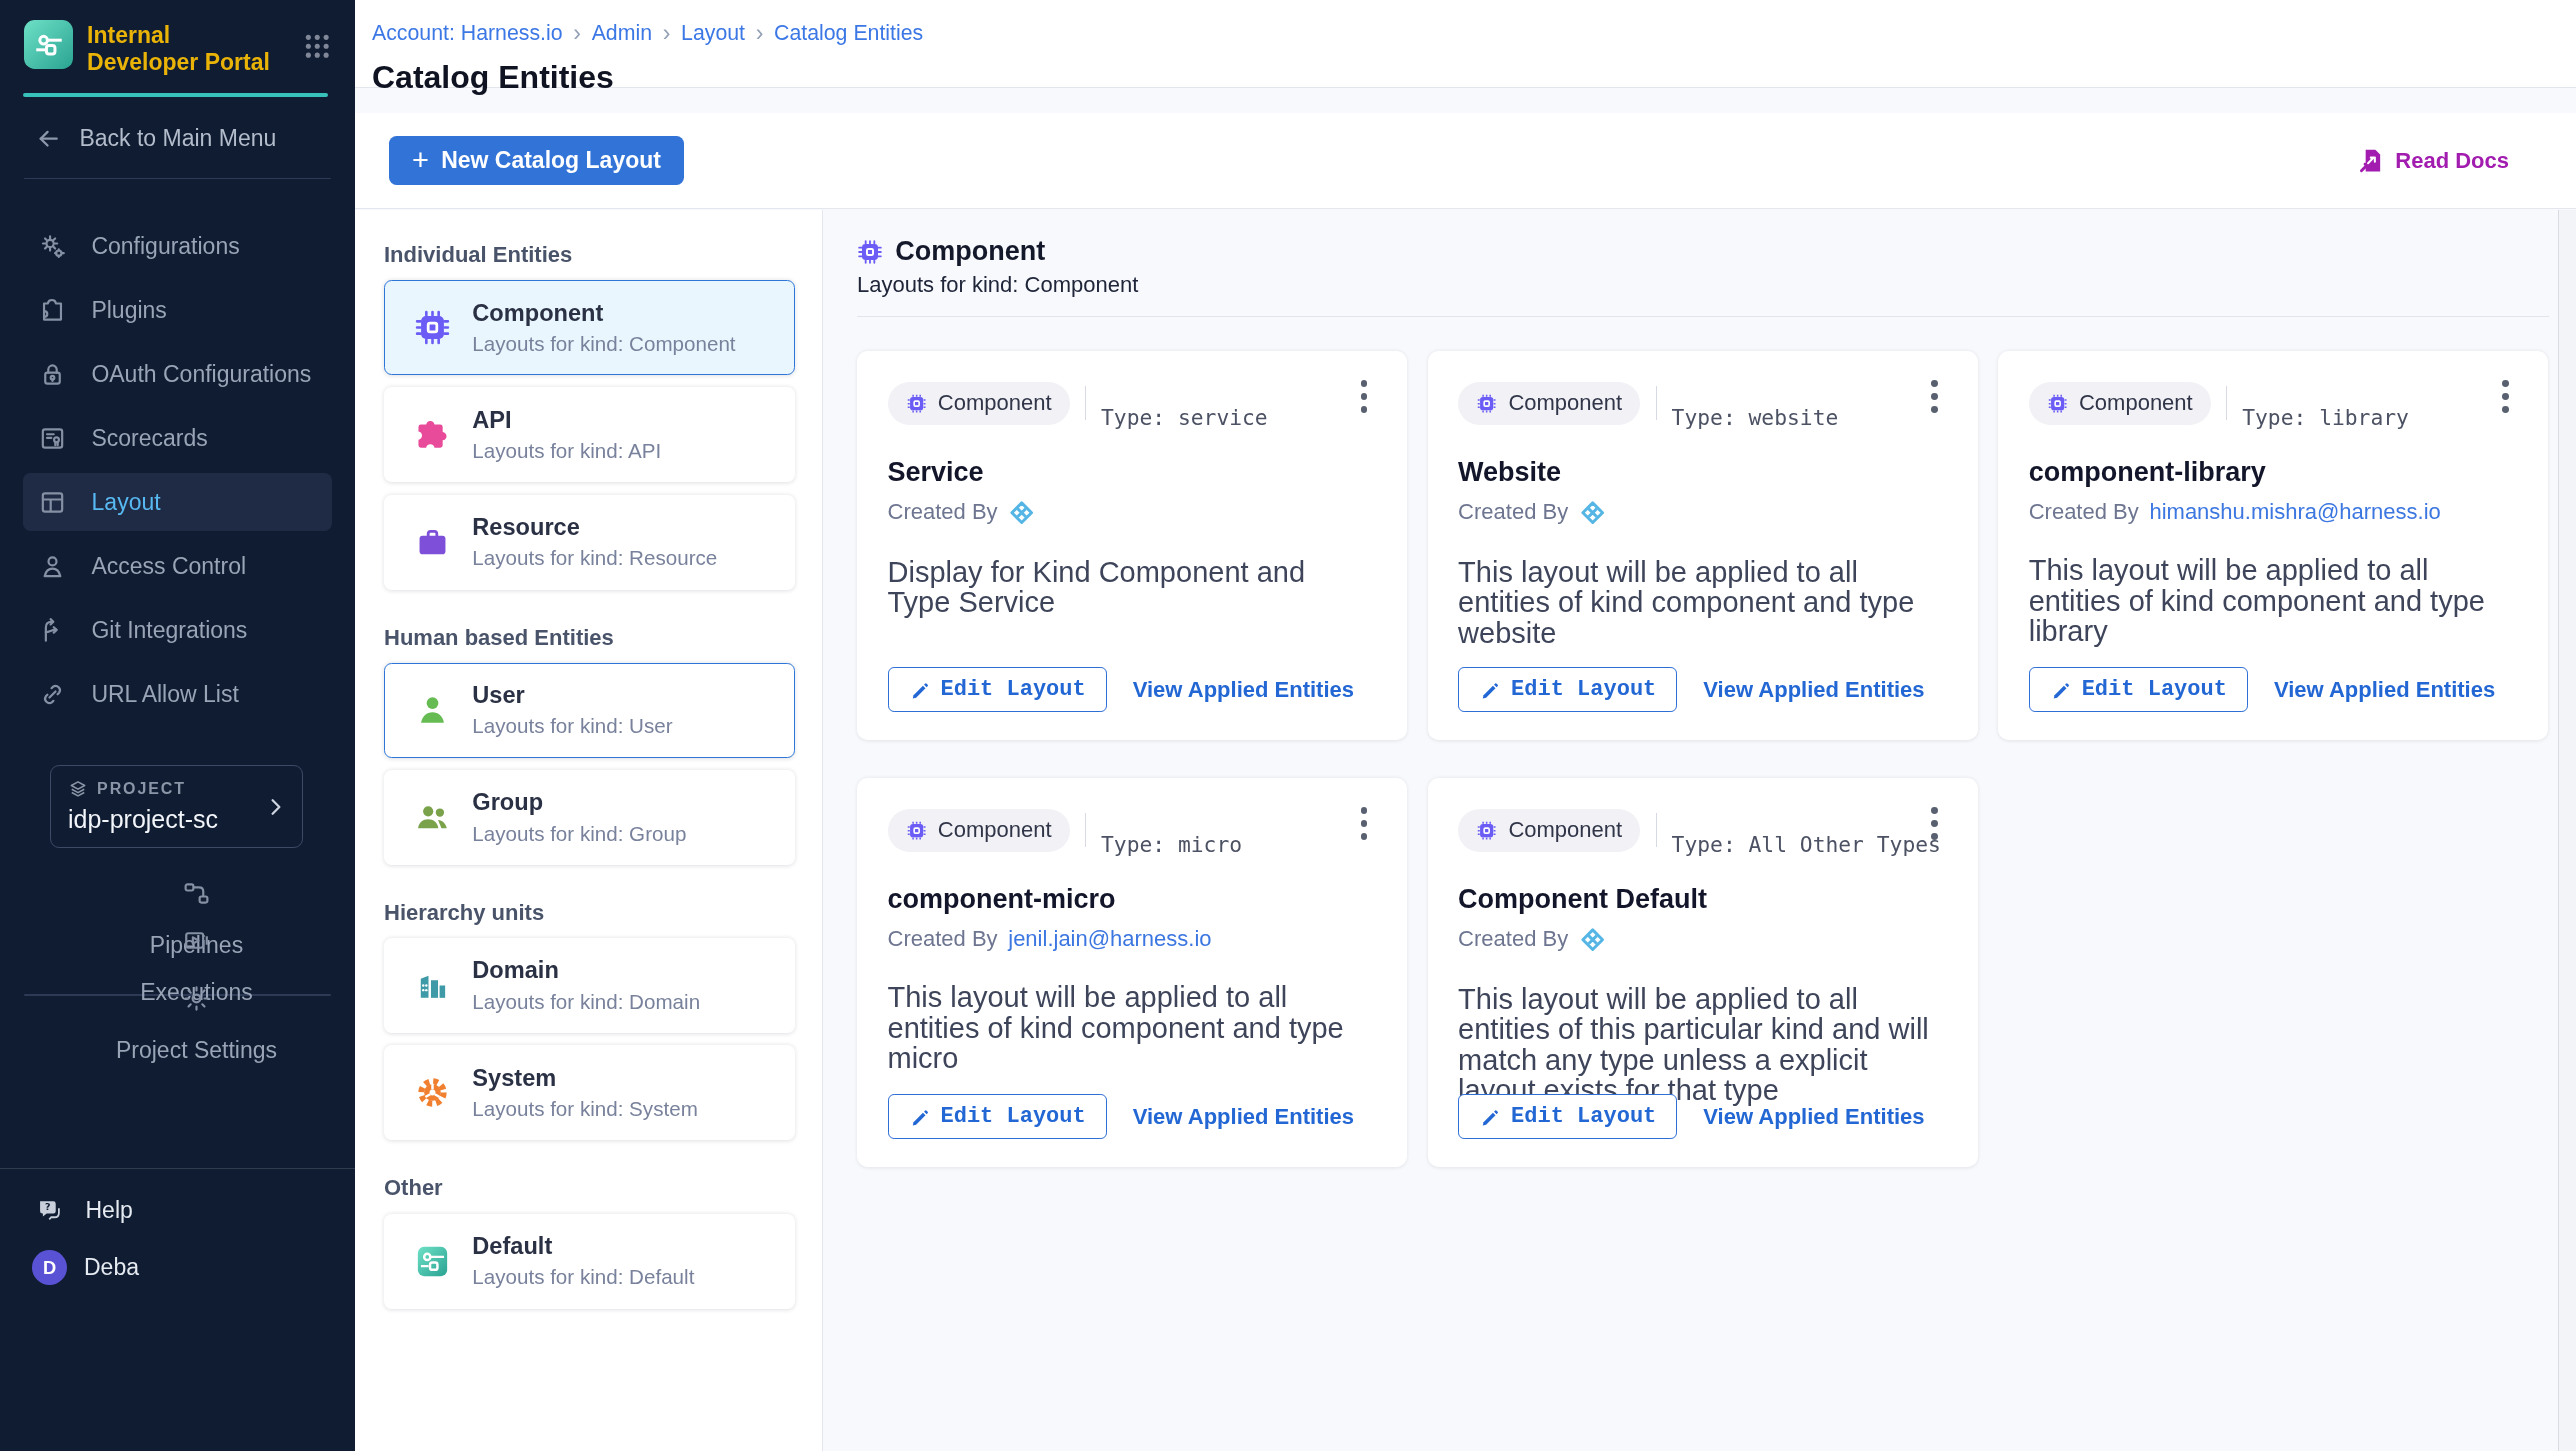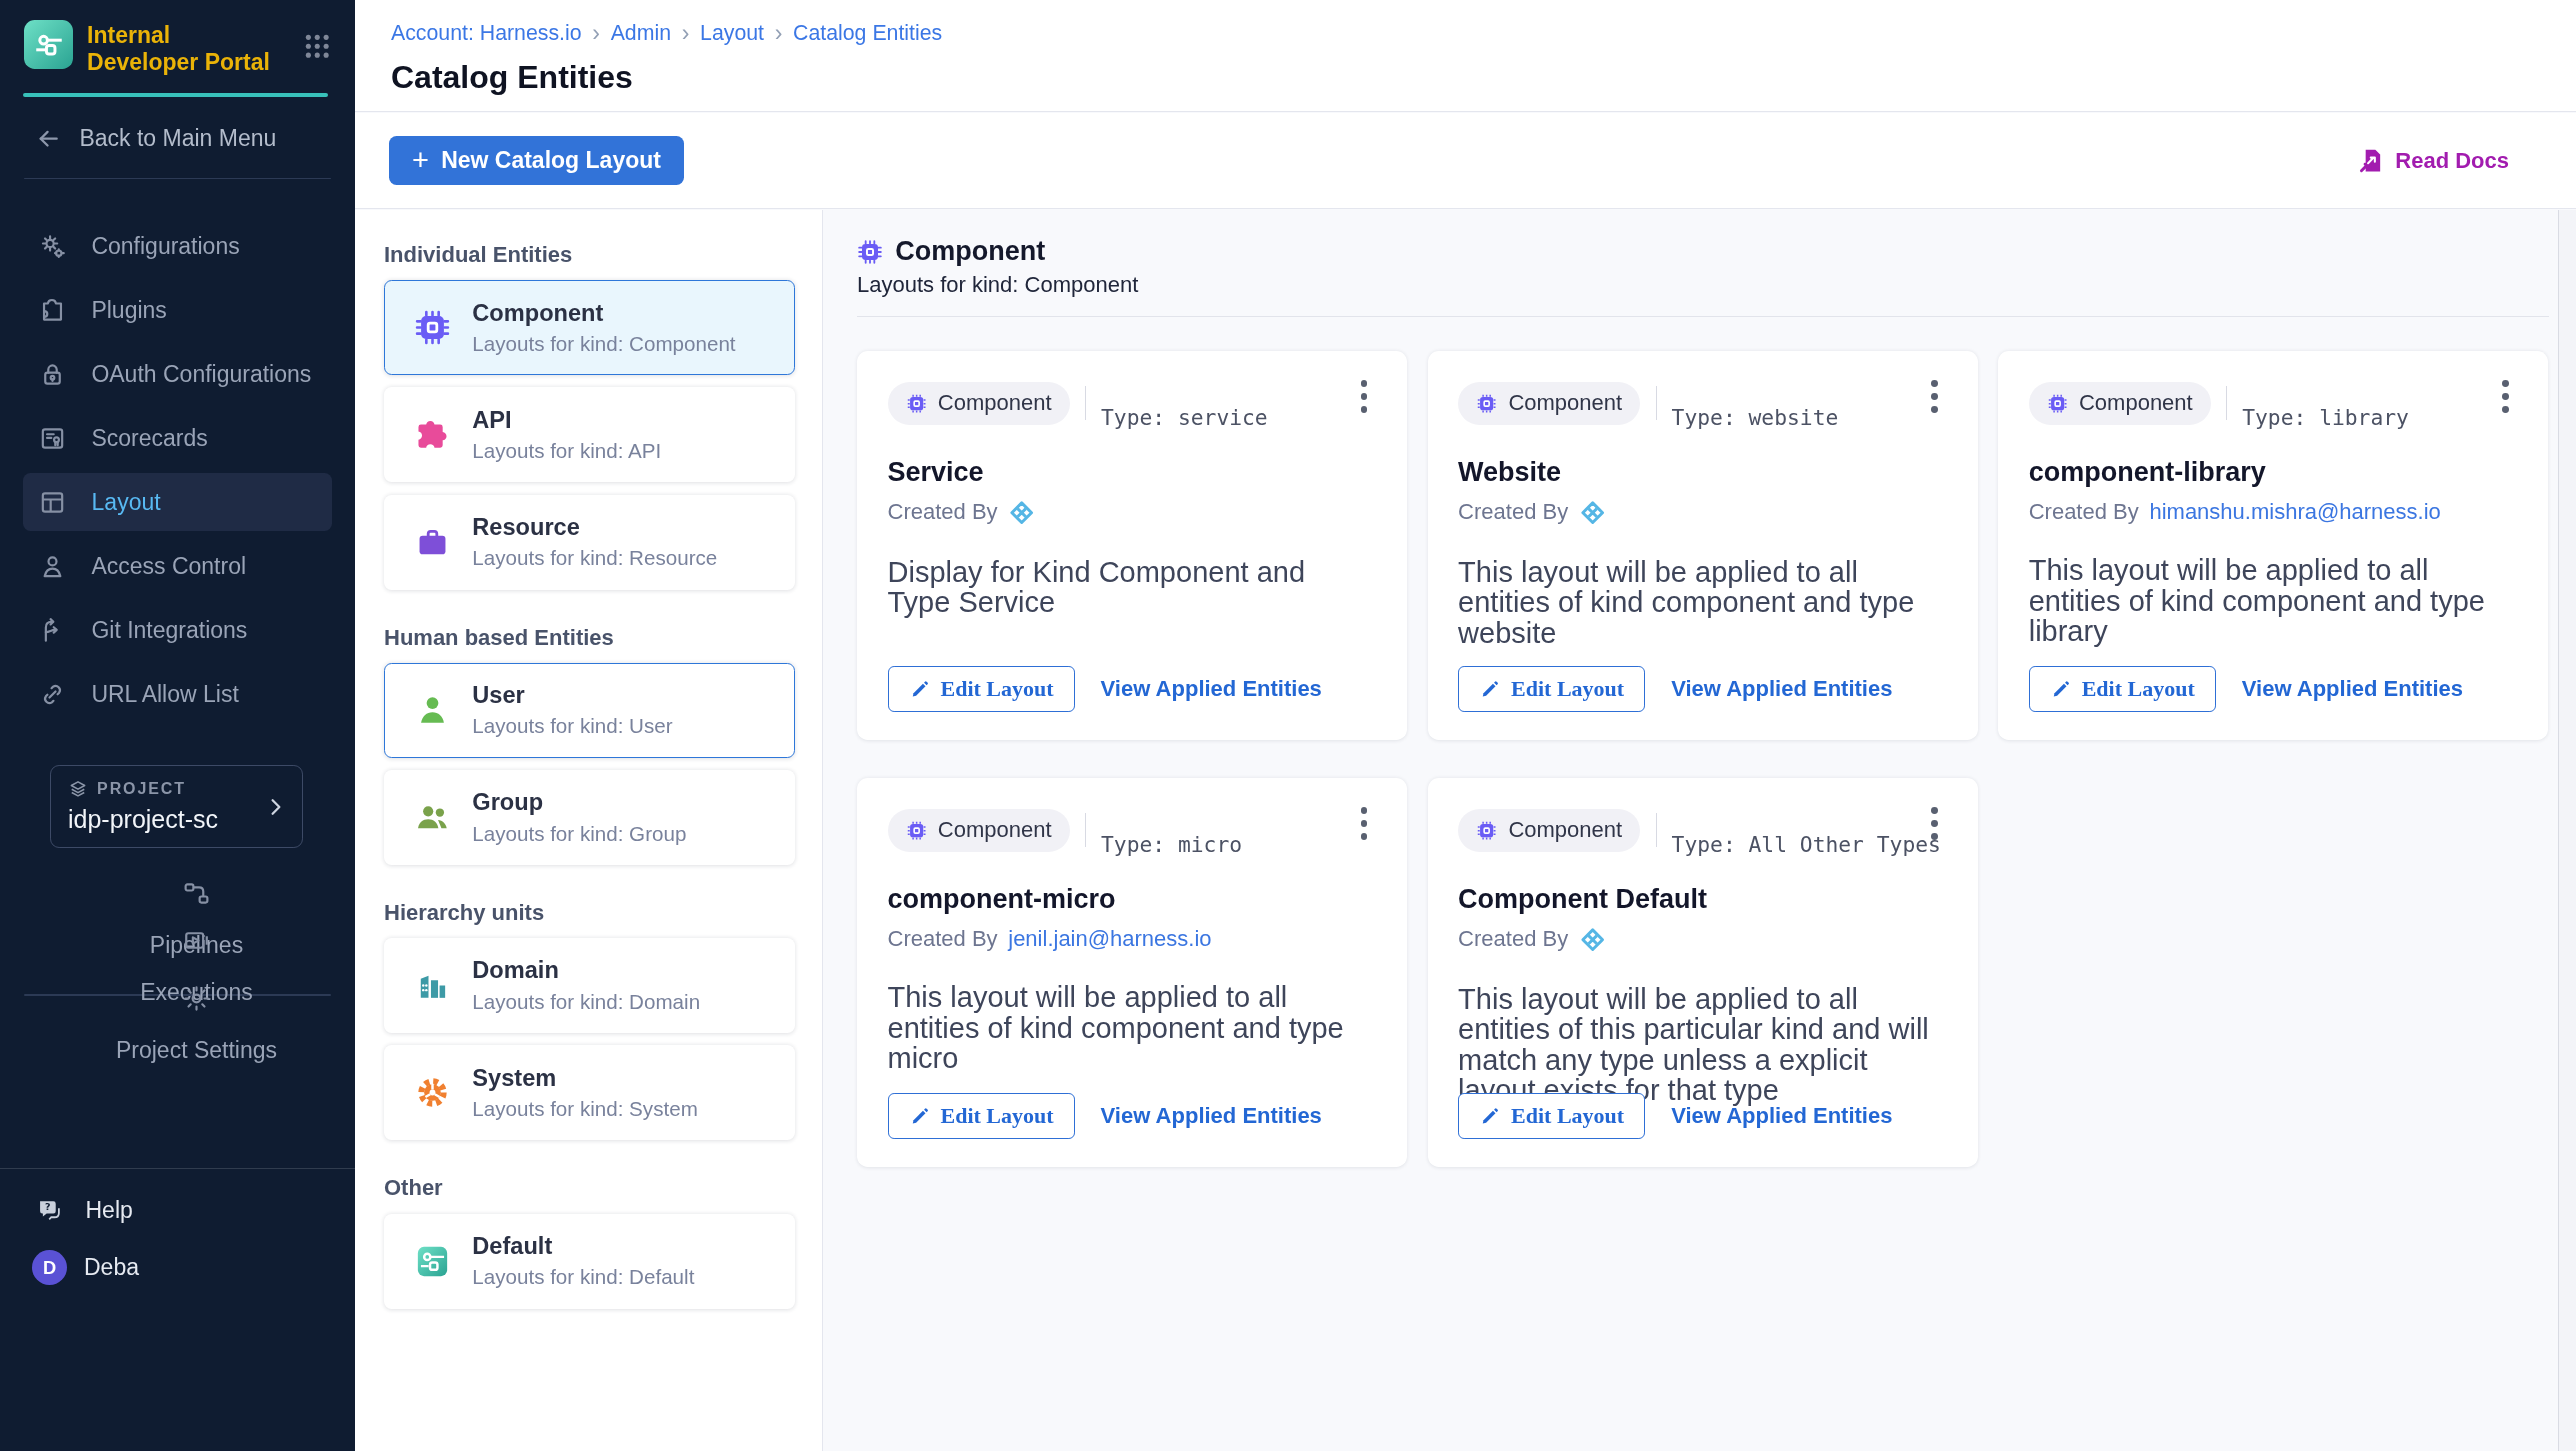--- a/index.html
+++ b/index.html
@@ -44,22 +44,22 @@
     border-top:0.8px solid rgba(255,255,255,0.14); padding-top:17px; }
   .help-row { display:flex; align-items:center; gap:20px; padding-left:35px; height:49px;
     font-size:23px; color:#e6eaf1; cursor:pointer; }
   .help-row svg { color:#c9d0dc; }
   .user-row { display:flex; align-items:center; gap:17px; padding-left:32px; margin-top:15.2px; cursor:pointer; }
   .avatar { width:35px; height:35px; border-radius:50%; background:#5a52d5; color:#fff;
     font-size:18.3px; font-weight:700; display:flex; align-items:center; justify-content:center; }
   .user-name { font-size:23px; color:#e6eaf1; }
 
   
-  .app-header { position:absolute; left:355px; top:0; right:0; height:112px; background:#fff;
-    border-bottom:0.8px solid #e4e6ee; padding:20px 0 0 36px; }
+  .app-header { position:absolute; left:355px; top:0; right:0; height:88px; background:#fff;
+    border-bottom:0.8px solid #e4e6ee; padding:20px 0 0 17px; }
   .breadcrumb { display:flex; align-items:center; gap:10.7px; font-size:21.3px; }
   .crumb { color:#3b77e5; cursor:pointer; text-decoration:none; }
   .crumb-sep { color:#93a0b5; font-size:23px; }
   .page-title { margin-top:12.2px; font-size:32px; font-weight:700; color:#0f1322; }
 
   .toolbar { position:absolute; left:355px; top:113px; right:0; height:96px; background:#fff;
     border-bottom:0.8px solid #e4e6ee; display:flex; align-items:center; padding:0 67px 0 34px; }
   .new-btn { height:49px; background:#3273d8; border:none; border-radius:7.6px; color:#fff;
     font-size:23px; font-weight:700; font-family:inherit; padding:0 23px;
     display:flex; align-items:center; gap:12.2px; cursor:pointer; }
@@ -103,23 +103,23 @@
   .type-text { font-size:21.3px; color:#4c5264; }
   .kebab { position:absolute; right:26px; top:24.4px; width:34px; text-align:center; cursor:pointer;
     display:flex; flex-direction:column; align-items:center; gap:6.1px; padding:4.6px 0; }
   .kebab i { width:6.9px; height:6.9px; border-radius:50%; background:#596070; }
   .card-title { margin-top:27.4px; font-size:27px; font-weight:700; color:#13162a; }
   .created-row { margin-top:10.7px; display:flex; align-items:center; gap:10.7px; }
   .created-label { font-size:22px; color:#6d7590; }
   .creator-email { font-size:22px; color:#3b76e1; cursor:pointer; text-decoration:none; }
   .card-desc { margin-top:30.5px; font-size:29px; line-height:30.5px; color:#3e455a; padding-right:10.7px; }
   .card-footer { position:absolute; left:30.5px; bottom:27.4px; display:flex; align-items:center; gap:26px; }
-  .edit-btn { display:flex; align-items:center; gap:10.7px; border:1.5px solid #2e6fd6; border-radius:6.1px;
+  .edit-btn { display:flex; align-items:flex-end; gap:10.7px; border:1.5px solid #2e6fd6; border-radius:6.1px;
     background:#fff; padding:9.1px 20px; color:#2367d4; font-size:22px; font-weight:700;
-    font-family:Liberation Serif, serif; cursor:pointer; }
+    font-family:Liberation Mono, monospace; cursor:pointer; }
   .view-link { color:#2367d4; font-size:22px; font-weight:700; cursor:pointer; text-decoration:none; }
 
   svg { display:block; }
 </style>
 </head>
 <body>
 
 <nav class="sidebar">
   <div class="sb-header">
     <div class="logo">

